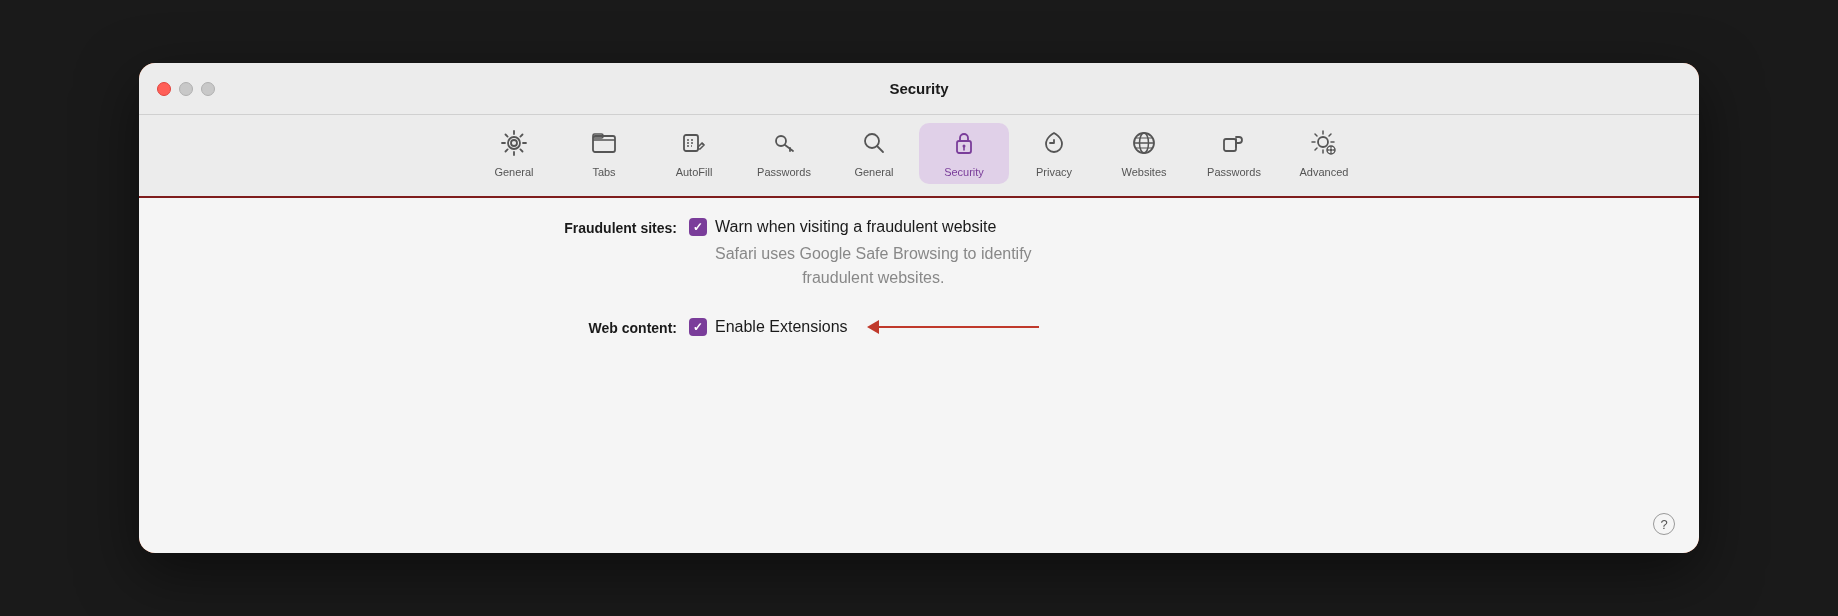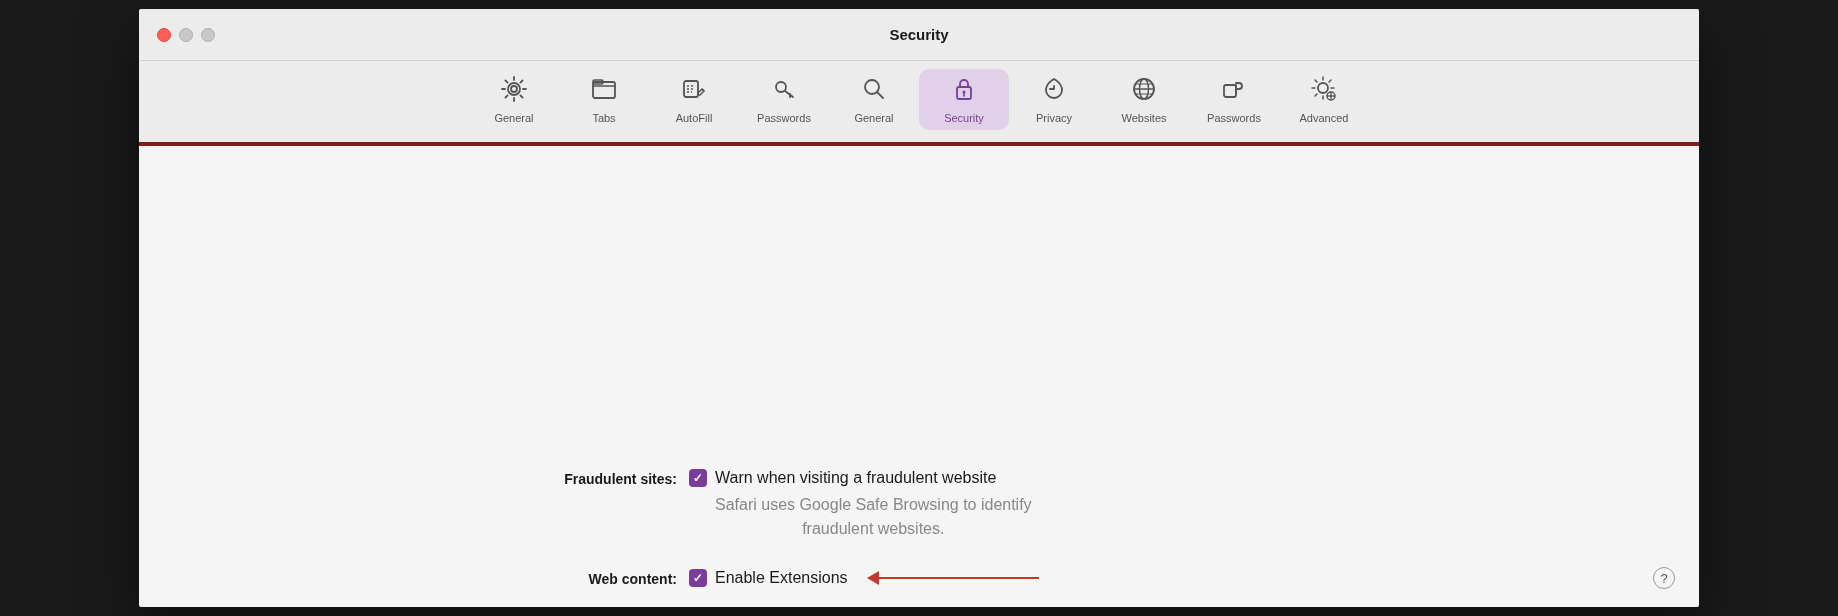--- a/index.html
+++ b/index.html
@@ -9,23 +9,23 @@
       display: flex;
       align-items: center;
       justify-content: center;
       width: 1838px;
       height: 616px;
       font-family: -apple-system, BlinkMacSystemFont, "SF Pro Text", "Helvetica Neue", sans-serif;
     }
 
     .window {
       background: #c2410c;
-      border-radius: 2px;
+      border-radius: 16px;
       width: 1560px;
-      height: 598px;
+      height: 490px;
       box-shadow: 0 20px 60px rgba(0,0,0,0.5);
       overflow: hidden;
       display: flex;
       flex-direction: column;
     }
 
     
     .titlebar {
       background: #ececec;
       display: flex;
@@ -61,21 +61,21 @@
     }
 
     
     .toolbar {
       background: #ececec;
       display: flex;
       align-items: center;
       justify-content: center;
       padding: 8px 20px 12px;
       gap: 0;
-      border-bottom: 4px solid #7f1d1d;
+      border-bottom: 2px solid #7f1d1d;
     }
 
     .tab-item {
       display: flex;
       flex-direction: column;
       align-items: center;
       gap: 5px;
       padding: 6px 18px;
       cursor: pointer;
       border-radius: 10px;
@@ -101,21 +101,21 @@
       white-space: nowrap;
     }
 
     
     .content {
       flex: 1;
       background: #f5f5f5;
       display: flex;
       flex-direction: column;
       align-items: center;
-      justify-content: flex-end;
+      justify-content: flex-start;
       position: relative;
       padding: 20px 60px;
     }
 
     .settings-grid {
       display: flex;
       flex-direction: column;
       gap: 28px;
       width: 100%;
       max-width: 780px;

